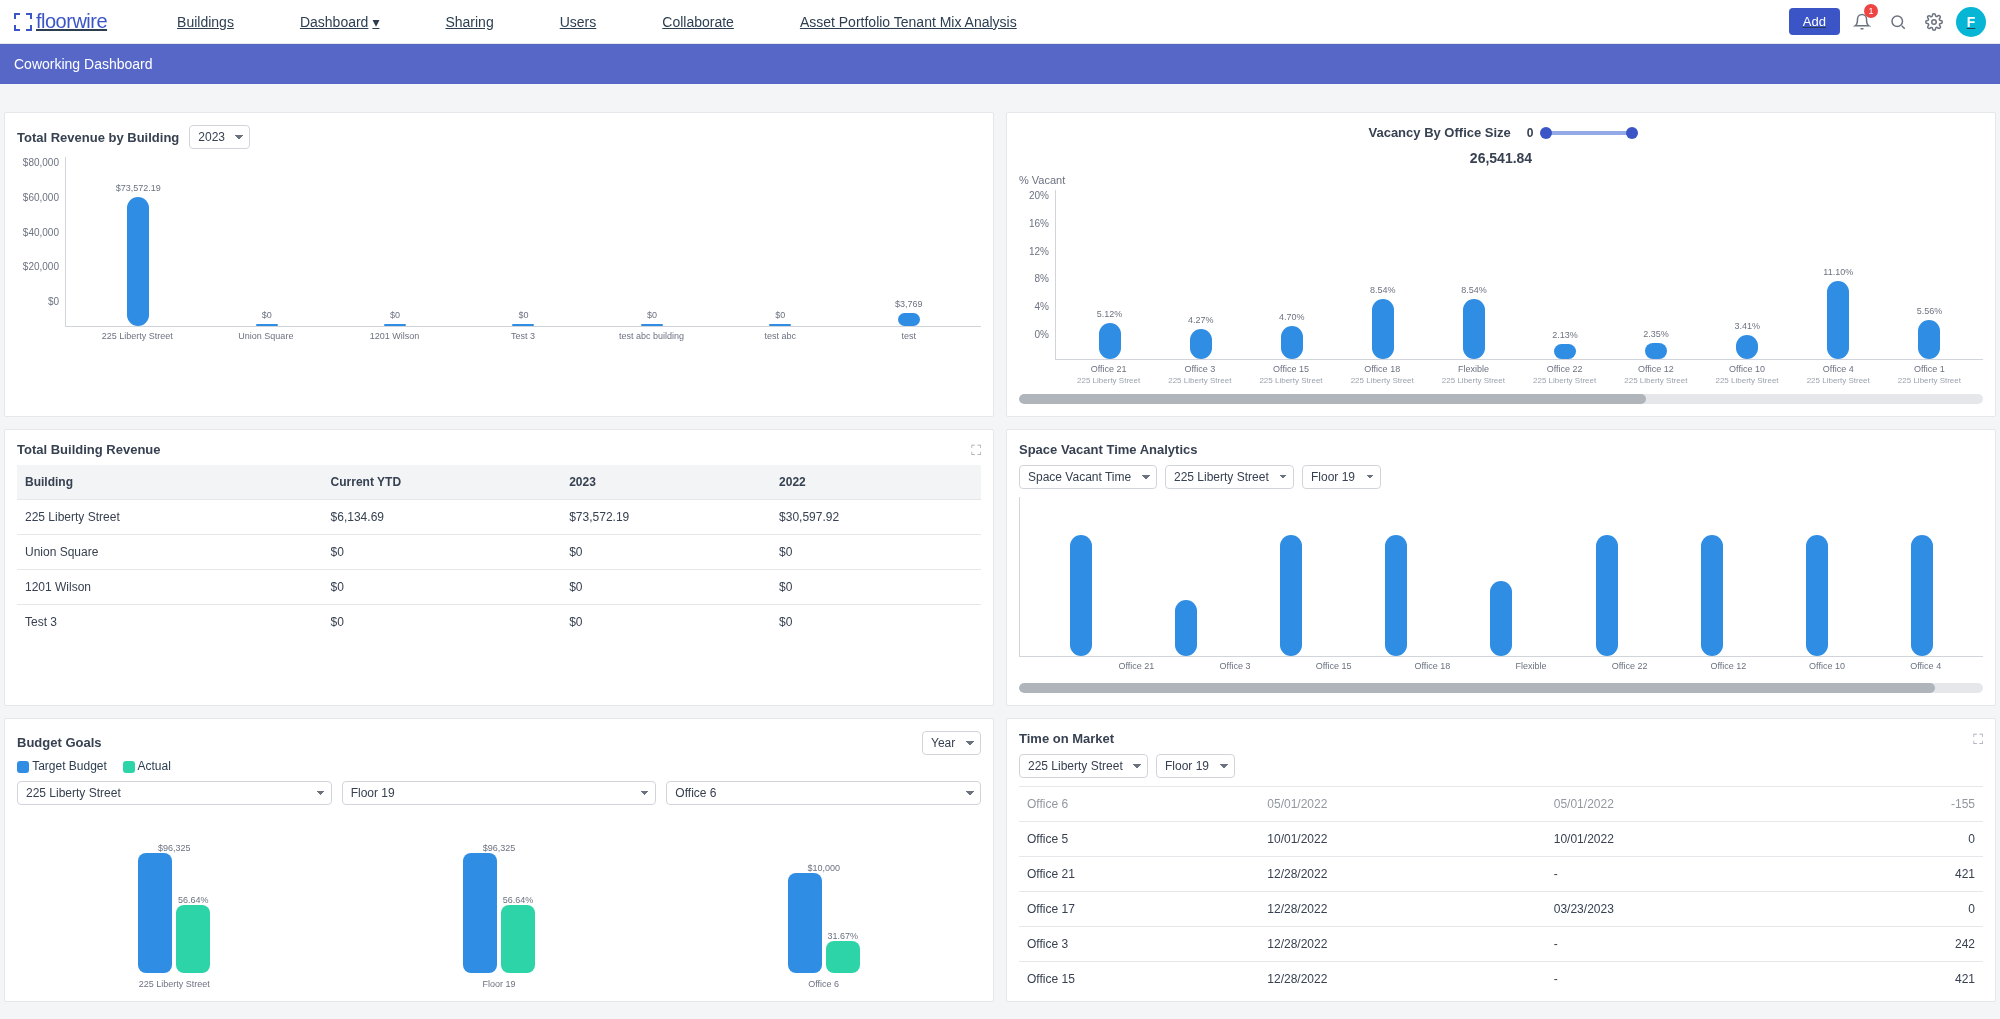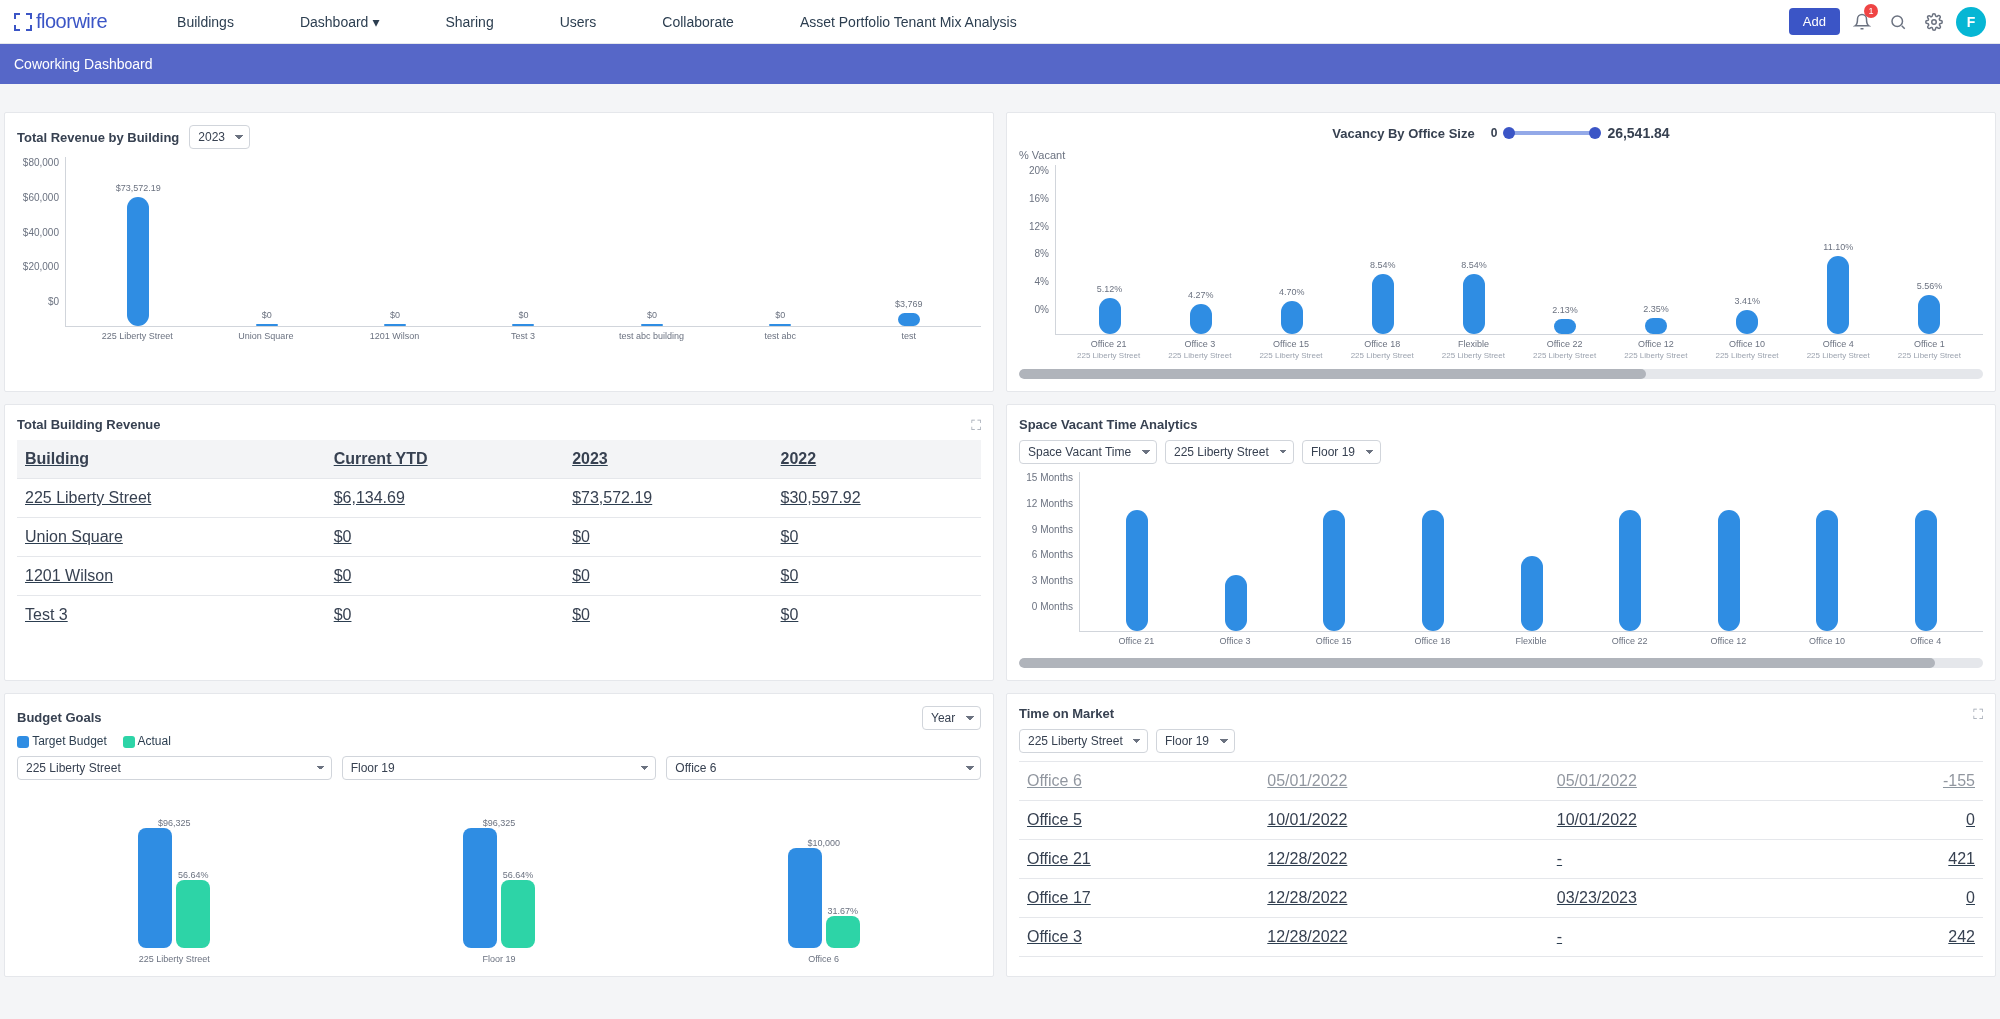--- a/index.html
+++ b/index.html
@@ -1,19 +1,19 @@
 <!DOCTYPE html>
 <html><head>
   <meta charset="utf-8">
   <style>
     * { box-sizing: border-box; margin: 0; padding: 0; }
     body { font-family: -apple-system, BlinkMacSystemFont, "Segoe UI", Arial, sans-serif; background: #f4f5f7; color: #2c3e50; font-size: 13px; }
 
     
-    .topnav { height: 44px; background: #fff; border-bottom: 1px solid #e5e7eb; display: flex; align-items: center; padding: 0 14px; gap: 8px; }
+    .topnav { height: 44px; background: #fff; border-bottom: 1px solid #e5e7eb; display: flex; align-items: center; padding: 0 14px; gap: 8px; text-decoration: underline; }
     .brand { display: flex; align-items: center; gap: 4px; font-size: 20px; font-weight: 400; color: #3b55c6; letter-spacing: -0.5px; }
     .brand-icon { width: 18px; height: 18px; border: 2px dashed #3b55c6; display: inline-block; }
     .nav-links { display: flex; gap: 24px; margin-left: 20px; }
     .nav-link { color: #2c3e50; text-decoration: none; font-size: 14px; cursor: pointer; display: flex; align-items: center; gap: 4px; margin-left: 42px; }
     .spacer { flex: 1; }
     .btn-add { background: #3b55c6; color: #fff; border: none; padding: 6px 14px; border-radius: 4px; font-size: 13px; cursor: pointer; }
     .icon-btn { width: 28px; height: 28px; display: flex; align-items: center; justify-content: center; color: #6b7280; cursor: pointer; position: relative; }
     .badge-dot { position: absolute; top: -4px; right: -2px; background: #ef4444; color: #fff; font-size: 9px; border-radius: 50%; width: 14px; height: 14px; display: flex; align-items: center; justify-content: center; }
     .avatar-c { width: 30px; height: 30px; border-radius: 50%; background: #06b6d4; color: #fff; display: flex; align-items: center; justify-content: center; font-weight: 600; font-size: 14px; cursor: pointer; }
 
@@ -39,21 +39,21 @@
     .bar { width: 22px; background: #2f8de3; border-radius: 11px 11px 11px 11px; }
     .bar-lbl-top { font-size: 9px; color: #6b7280; margin-bottom: 2px; white-space: nowrap; }
     .x-labels { position: absolute; left: 48px; right: 0; top: 100%; display: flex; padding: 4px 8px 0; }
     .x-lbl { flex: 1; text-align: center; font-size: 9px; color: #6b7280; line-height: 1.2; }
     .x-lbl .sub { font-size: 8px; color: #9ca3af; }
 
     .hscroll-fake { height: 10px; background: #e5e7eb; border-radius: 5px; margin-top: 34px; position: relative; overflow:hidden;}
     .hscroll-thumb { position:absolute; left:0; width:65%; height:100%; background:#b0b4bb; border-radius:5px; }
 
     
-    table.tbl { width: 100%; border-collapse: collapse; font-size: 16px; text-decoration: underline; }
+    table.tbl { width: 100%; border-collapse: collapse; font-size: 12px; }
     table.tbl th { text-align: left; font-weight: 600; padding: 10px 8px; background: #f3f4f6; color: #374151; }
     table.tbl td { padding: 10px 8px; border-top: 1px solid #e5e7eb; color: #374151; }
     .tbl-wrap { max-height: 200px; overflow-y: auto; }
 
     
     .slider-row { display: flex; align-items: center; gap: 10px; flex: 1; }
     .slider-track { flex: 0 0 90px; height: 4px; background: #93a9e8; border-radius: 2px; position: relative; }
     .slider-handle { width: 12px; height: 12px; background: #3b55c6; border-radius: 50%; position: absolute; top: -4px; }
     .slider-val { font-size: 12px; font-weight: 600; color: #374151; }
     .vacancy-max { font-size: 14px; font-weight: 700; }
@@ -172,21 +172,21 @@
           <div class="x-lbl">1201 Wilson</div>
           <div class="x-lbl">Test 3</div>
           <div class="x-lbl">test abc building</div>
           <div class="x-lbl">test abc</div>
           <div class="x-lbl">test</div>
         </div>
     </div>
   </div>
 
   <div class="card">
-    <div class="card-title" style="justify-content:center;">
+    <div class="card-title" style="justify-content:space-between;flex-direction:column;">
       <div style="display:flex;align-items:center;gap:16px;">
         <span>Vacancy By Office Size</span>
         <div class="slider-row">
           <span class="slider-val">0</span>
           <div class="slider-track">
             <div class="slider-handle" style="left:-4px;"></div>
             <div class="slider-handle" style="right:-4px;"></div>
           </div>
         </div>
       </div>
@@ -312,28 +312,20 @@
   <div class="card">
     <div class="card-title">
         <span>Space Vacant Time Analytics</span>
       </div>
     <div style="display:flex;gap:8px;margin-bottom:8px;">
       <select class="sel"><option>Space Vacant Time</option></select>
       <select class="sel"><option>225 Liberty Street</option></select>
       <select class="sel"><option>Floor 19</option></select>
     </div>
     <div class="chart" style="height:160px;">
-      <div class="y-axis" id="svt-y" style="width:60px;">
-          <span>15 Months</span>
-          <span>12 Months</span>
-          <span>9 Months</span>
-          <span>6 Months</span>
-          <span>3 Months</span>
-          <span>0 Months</span>
-        </div>
       <div class="plot">
           <div class="bars" id="svt-bars">
             <div class="bar-slot">
               <div class="bar" style="height: 121.333px;"></div>
             </div>
             <div class="bar-slot">
               <div class="bar" style="height: 56px;"></div>
             </div>
             <div class="bar-slot">
               <div class="bar" style="height: 121.333px;"></div>

